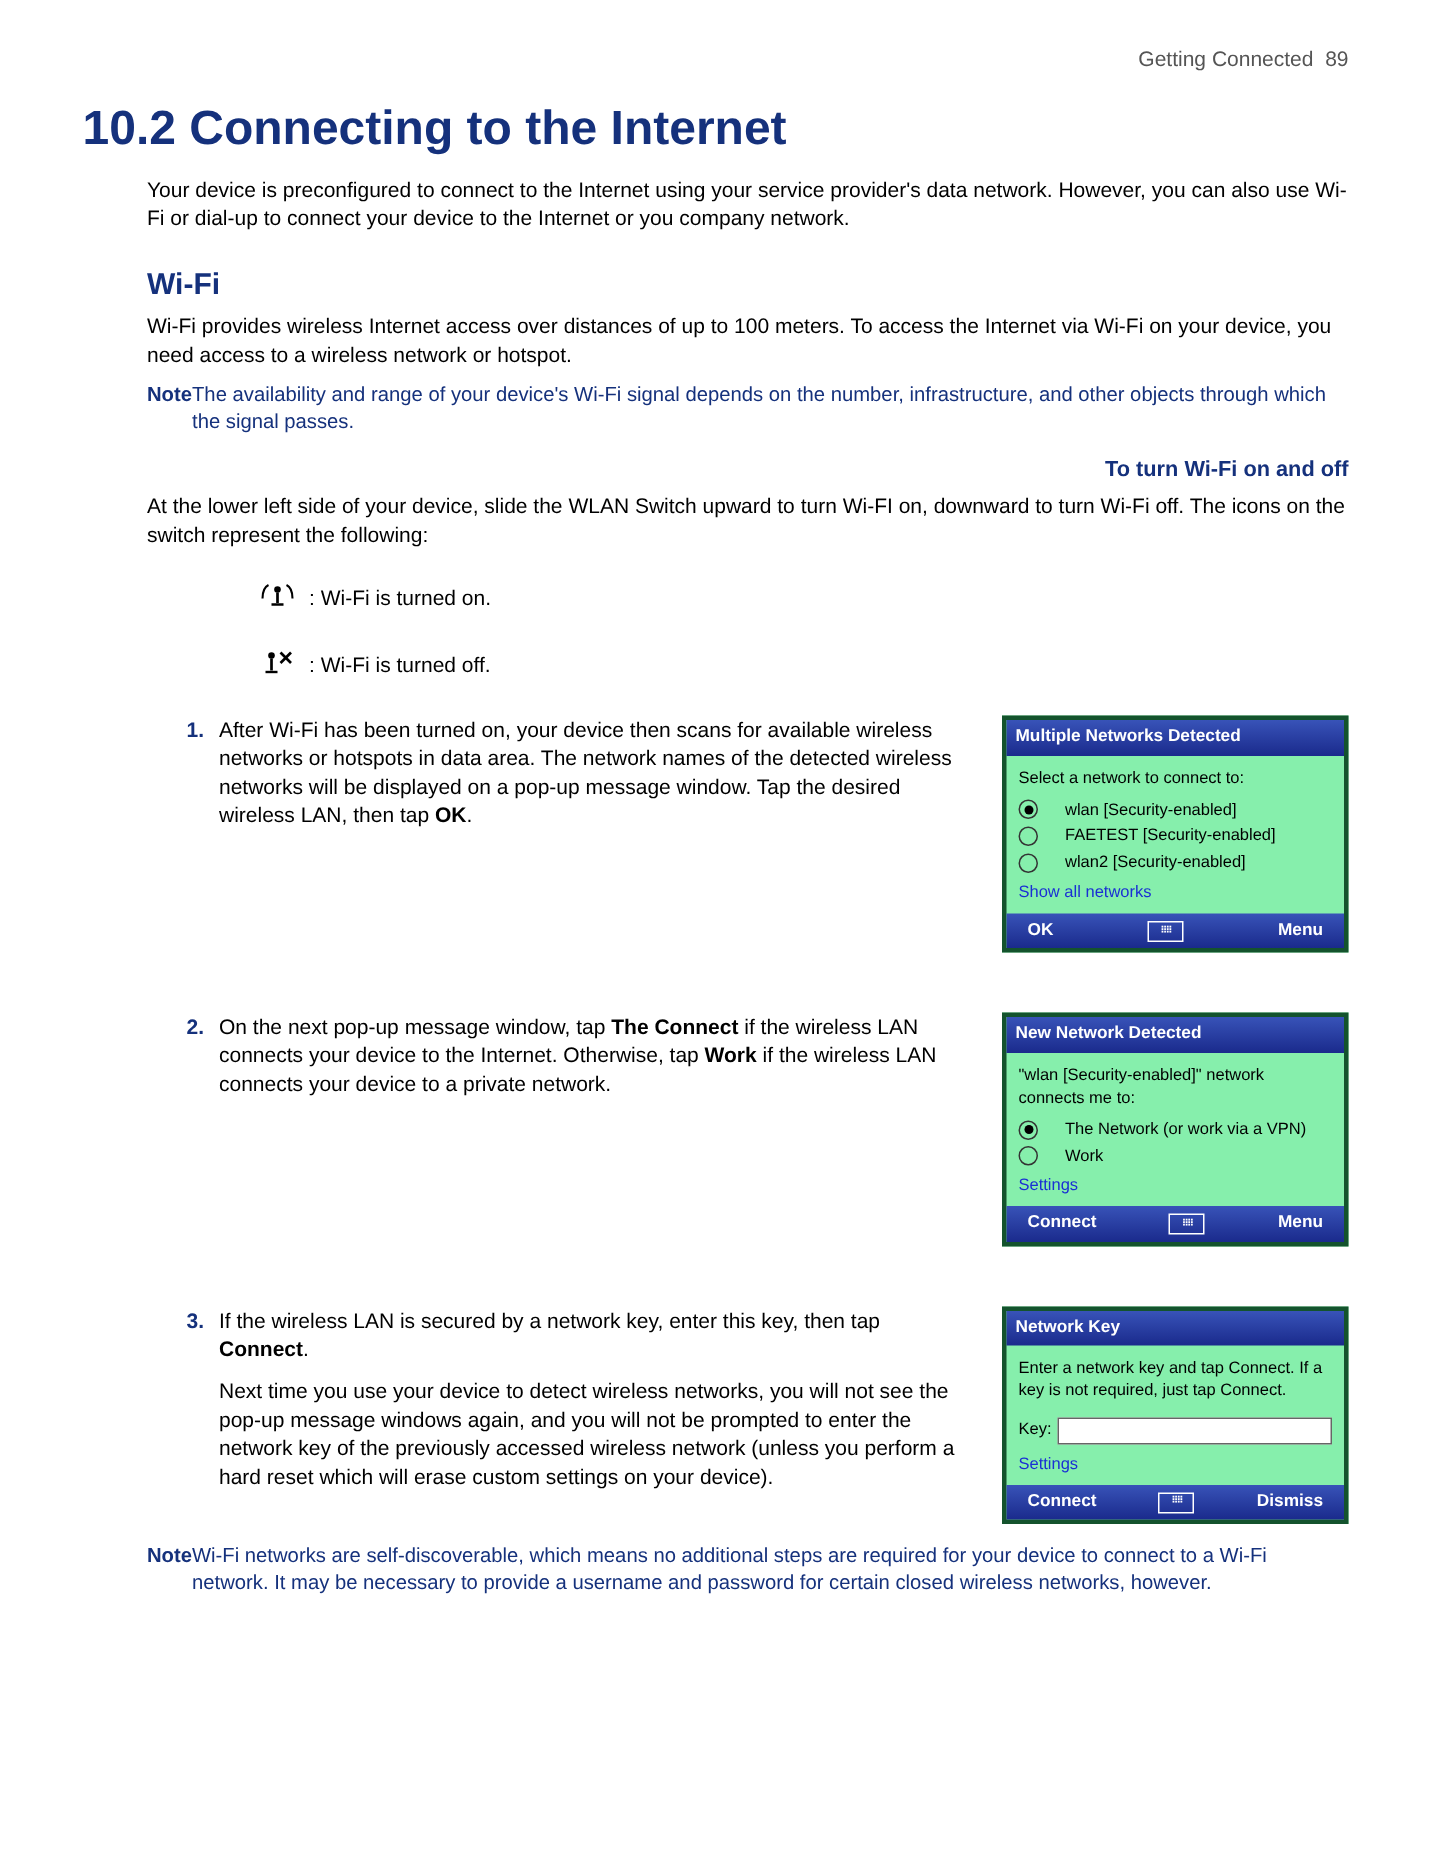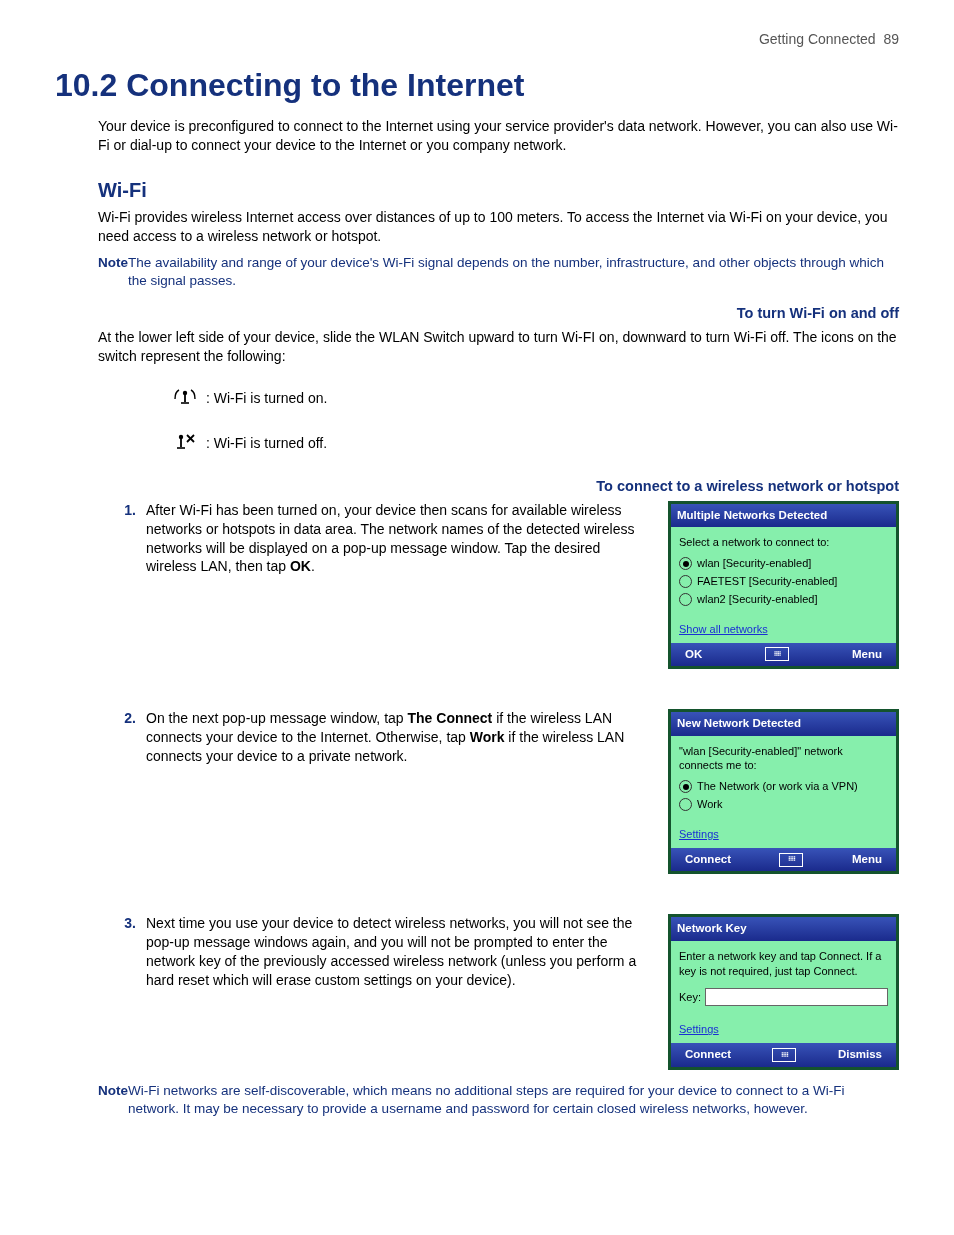--- a/index.html
+++ b/index.html
@@ -51,29 +51,29 @@
   .step-body { flex: 1; }
   .step-body p { margin: 0 0 10px 0; }
   .mock { width: 225px; flex-shrink: 0; border: 3px solid #14532d; background: #86efac; font-family: Tahoma, sans-serif; font-size: 11px; }
   .mock-title {
     background: linear-gradient(#3853b8, #1a2a8c);
     color: #fff; font-weight: bold;
     padding: 4px 6px; font-size: 11.5px;
   }
   .mock-body { padding: 6px 8px 6px 8px; }
   .mock-body .prompt { margin: 2px 0 6px 0; }
-  .net-row { display: flex; align-items: center; gap: 5px; margin: 3px 0; text-align: right; }
+  .net-row { display: flex; align-items: center; gap: 18px; margin: 3px 0; text-align: right; }
   .radio {
     width: 11px; height: 11px; border: 1.5px solid #333; border-radius: 50%;
     display: inline-flex; align-items: center; justify-content: center; flex-shrink: 0;
   }
   .radio.sel::after {
     content: ""; width: 6px; height: 6px; background: #000; border-radius: 50%; display: block;
   }
-  .mlink { color: #1a2fd4; text-decoration: underline; margin-top: 12px; display: inline-block; }
+  .mlink { color: #1a2fd4; margin-top: 2px; display: inline-block; }
   .mock-bar {
     background: linear-gradient(#3853b8, #1a2a8c);
     color: #fff; font-weight: bold;
     display: flex; align-items: center; justify-content: space-between;
     padding: 4px 14px; font-size: 11.5px;
   }
   .kbd-icon {
     width: 22px; height: 12px; border: 1px solid #fff;
     display: inline-flex; align-items: center; justify-content: center;
     font-size: 6px; letter-spacing: -1px; color: #fff;
@@ -126,21 +126,20 @@
           <line x1="9" y1="7" x2="9" y2="15" stroke="#000" stroke-width="1.8"></line>
           <line x1="5" y1="16" x2="13" y2="16" stroke="#000" stroke-width="1.6"></line>
           <line x1="15" y1="3" x2="22" y2="10" stroke="#000" stroke-width="1.8"></line>
           <line x1="22" y1="3" x2="15" y2="10" stroke="#000" stroke-width="1.8"></line>
         </svg>
       </span>
       <span>:   Wi-Fi is turned off.</span>
     </div>
   </div>
 
-  <div class="h3">To connect to a wireless network or hotspot</div>
 
   <div class="steps">
 
     <div class="step-row">
       <div class="step-text">
         <div class="step-num">1.</div>
         <div class="step-body">
           <p><span>After Wi-Fi has been turned on, your device then scans for available wireless networks or hotspots in data area. The network names of the detected wireless networks will be displayed on a pop-up message window. Tap the desired wireless LAN, then tap </span><b class="inline">OK</b><span>.</span></p>
         </div>
       </div>
@@ -196,20 +195,21 @@
           <span class="kbd-icon"></span>
           <span>Menu</span>
         </div>
       </div>
     </div>
 
     <div class="step-row" style="margin-bottom:12px;">
       <div class="step-text">
         <div class="step-num">3.</div>
         <div class="step-body">
+          <p><span>If the wireless LAN is secured by a network key, enter this key, then tap </span><b class="inline">Connect</b><span>.</span></p>
           <p>Next time you use your device to detect wireless networks, you will not see the pop-up message windows again, and you will not be prompted to enter the network key of the previously accessed wireless network (unless you perform a hard reset which will erase custom settings on your device).</p>
         </div>
       </div>
       <div class="mock">
         <div class="mock-title">Network Key</div>
         <div class="mock-body">
           <div class="prompt">Enter a network key and tap Connect. If a key is not required, just tap Connect.</div>
           <div class="key-row">
             <span>Key:</span>
             <div class="key-input"></div>

